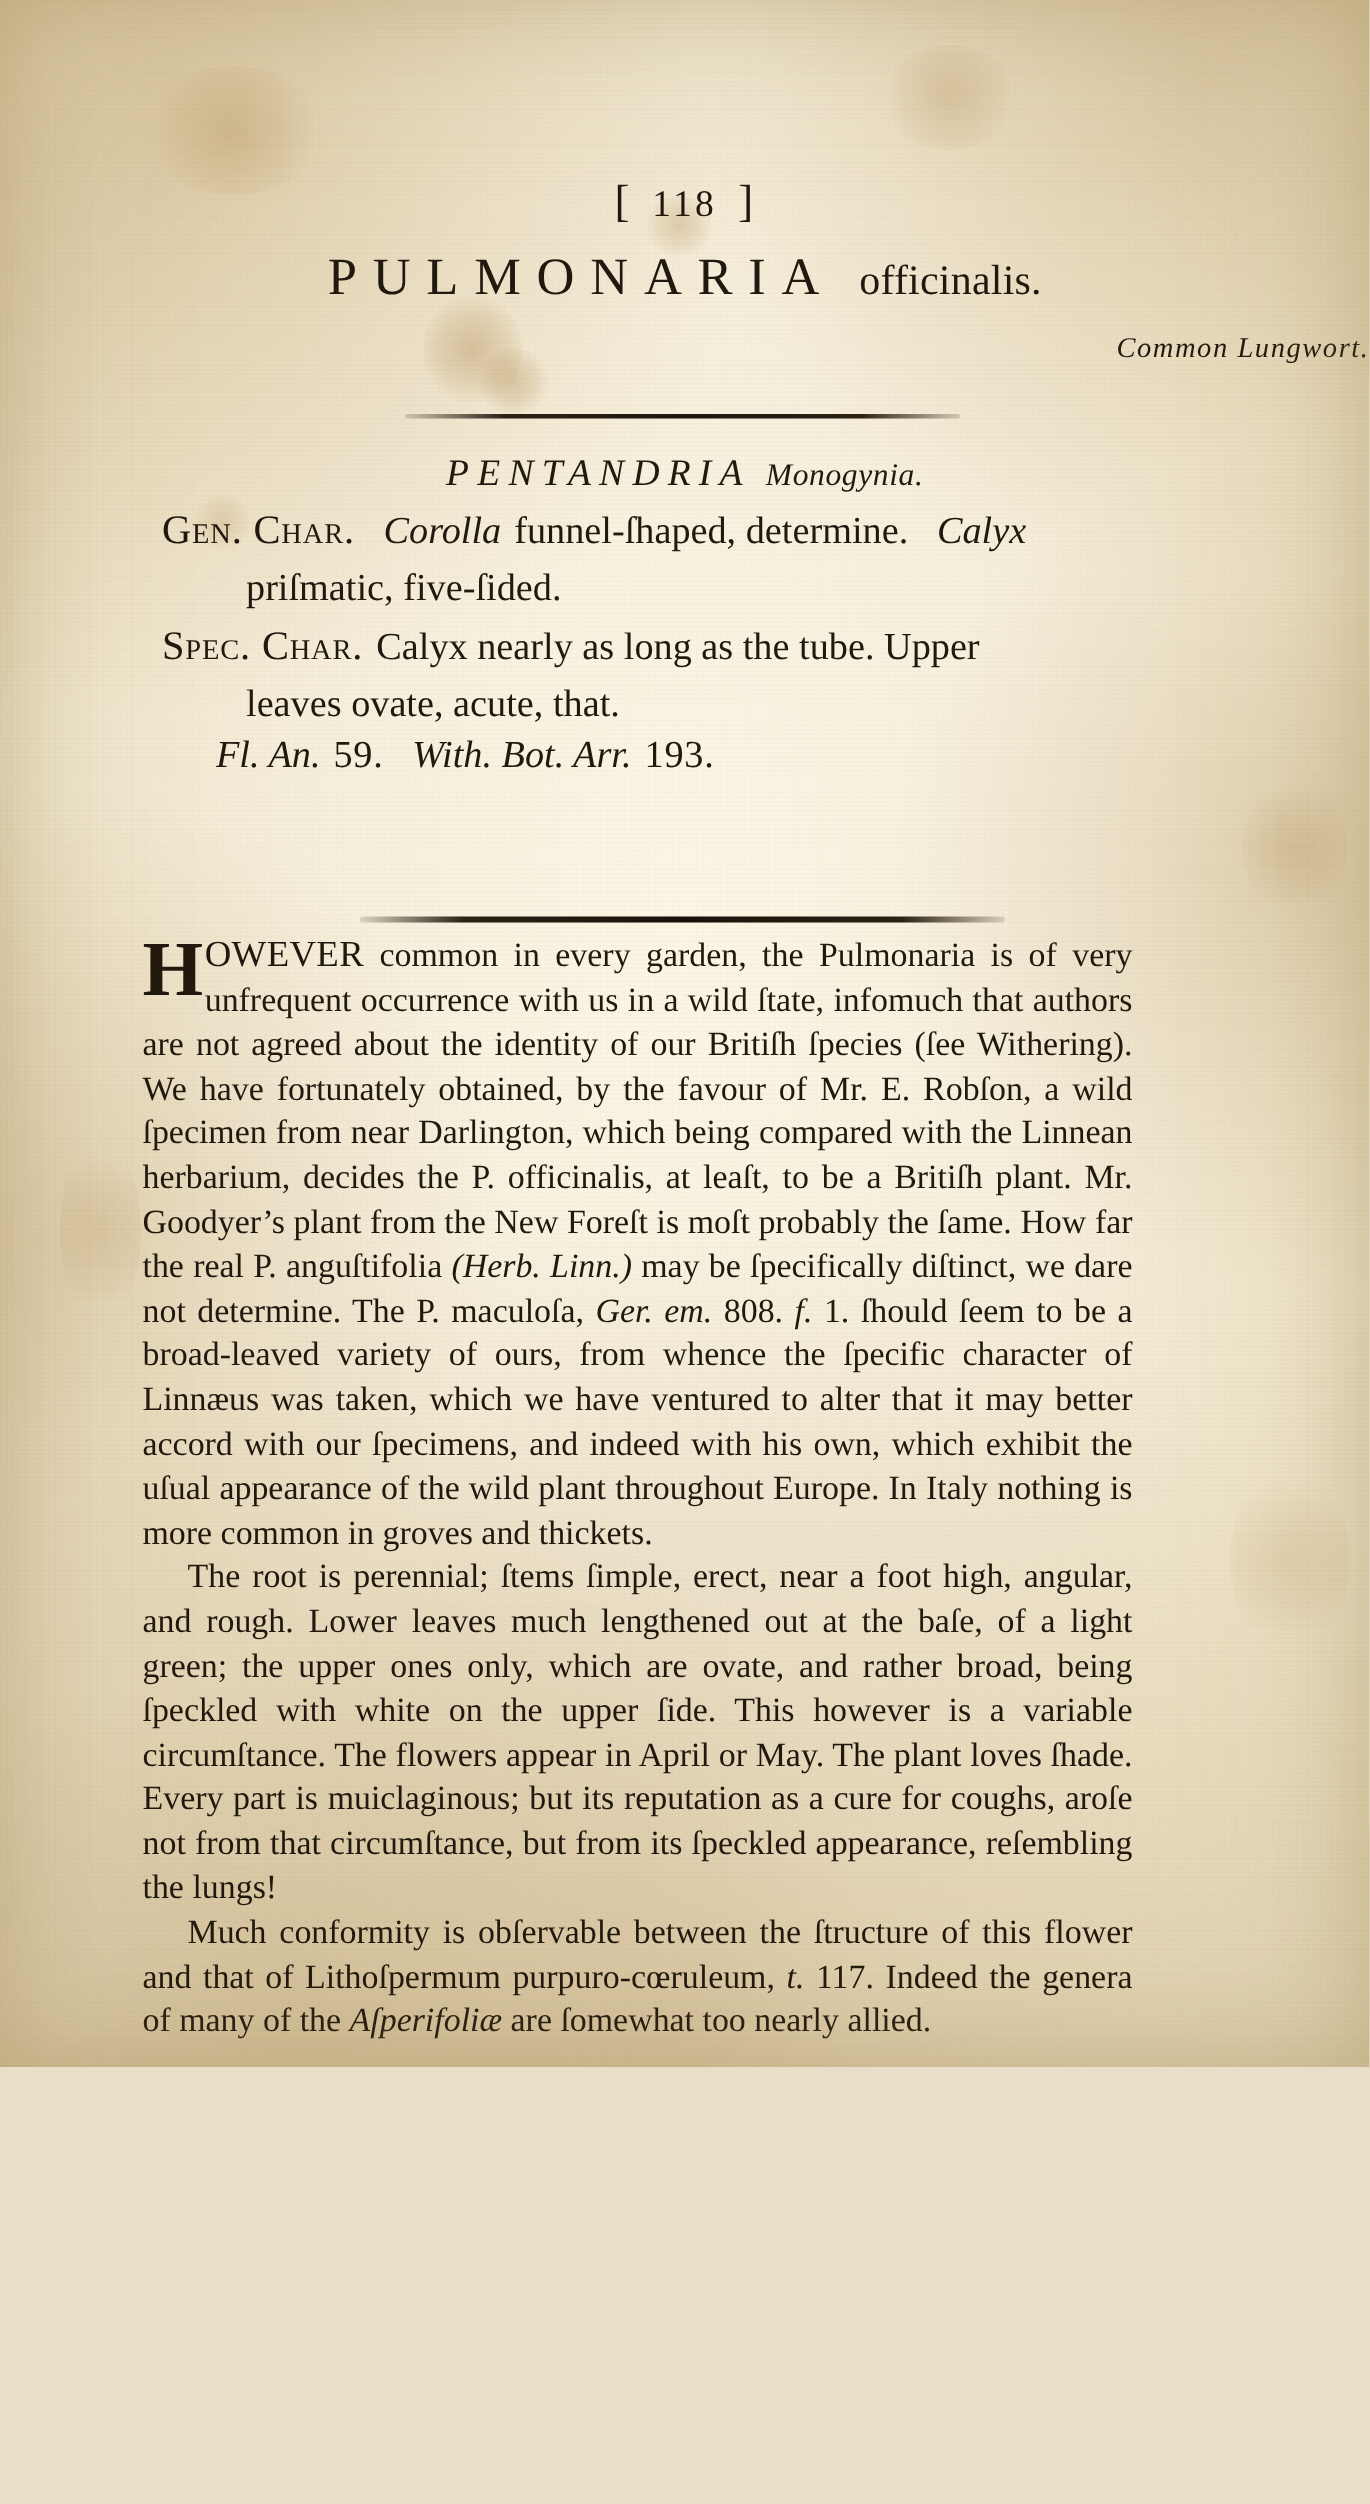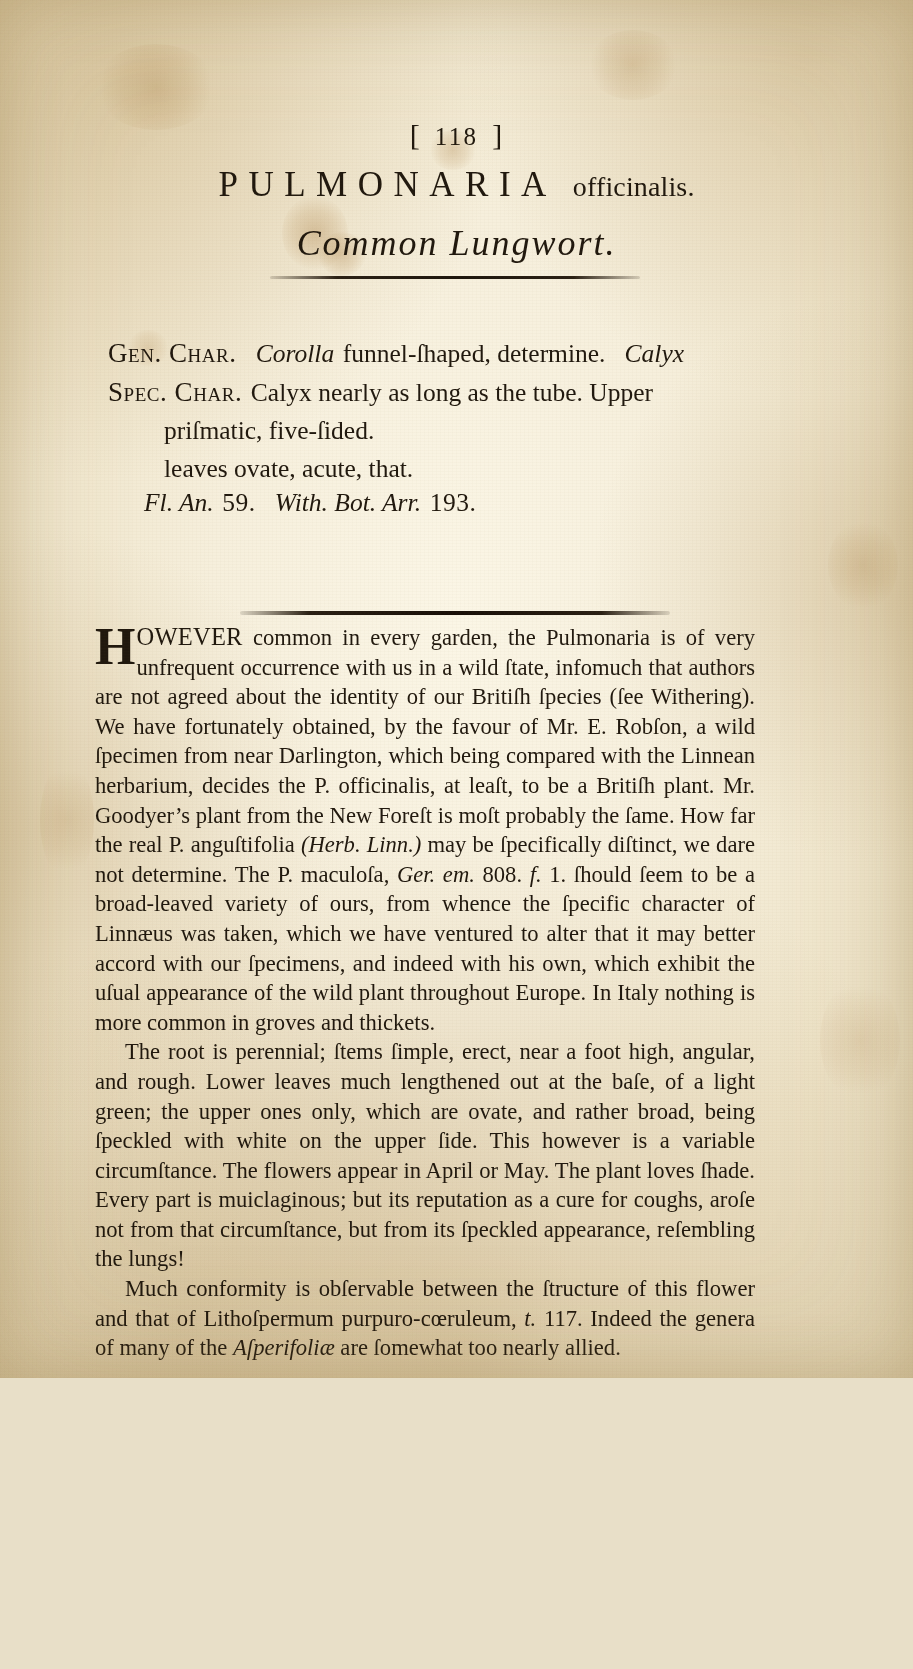--- a/index.html
+++ b/index.html
@@ -35,22 +35,22 @@
   .blk{position:absolute;}
 
   .folio{left:0;width:913px;top:118px;text-align:center;font-size:29px;letter-spacing:.04em;}
   .folio .br{font-size:30px;}
   .folio .num{font-size:25px;letter-spacing:.09em;padding:0 14px;}
 
   .sp-title{left:0;width:913px;top:165px;text-align:center;white-space:nowrap;}
   .sp-title .genus{font-size:35px;letter-spacing:.30em;}
   .sp-title .epithet{font-size:28px;letter-spacing:.005em;margin-left:16px;}
 
-  .common{left:0;width:913px;top:222px;text-align:center;
-          font-style:italic;font-size:36px;letter-spacing:.055em;}
+  .common{left:0;width:913px;top:222px;text-align:right;
+          font-style:italic;font-size:19px;letter-spacing:.055em;}
 
   .rule1{left:270px;top:276px;width:370px;height:3px;
     background:linear-gradient(90deg,rgba(40,30,18,.15),#2a2014 18%,#1d160d 50%,#2a2014 82%,rgba(40,30,18,.15));
     border-radius:2px;}
   .rule2{left:240px;top:611px;width:430px;height:4px;
     background:linear-gradient(90deg,rgba(40,30,18,.12),#2a2014 16%,#180f08 50%,#2a2014 84%,rgba(40,30,18,.12));
     border-radius:2px;}
 
   .order{left:0;width:913px;top:302px;text-align:center;font-size:25px;}
   .order .o1{font-style:italic;letter-spacing:.22em;}
@@ -103,29 +103,32 @@
     </div>
 
     <div class="blk sp-title">
       <span class="genus">PULMONARIA</span><span class="epithet">officinalis.</span>
     </div>
 
     <div class="blk common">Common Lungwort.</div>
 
     <div class="blk rule1"></div>
 
+    <div class="blk order">
+      <span class="o1">PENTANDRIA</span><span class="o2">Monogynia.</span>
+    </div>
 
     <div class="blk charblock">
       <div class="ln">
         <span class="sc">Gen. Char.</span><span class="gg"></span><span class="it">Corolla</span><span class="g"></span><span>funnel-ſhaped, determine.</span><span class="gg"></span><span class="it">Calyx</span>
       </div>
+      <div class="ln ind">priſmatic, five-ſided.</div>
       <div class="ln">
         <span class="sc">Spec. Char.</span><span class="g"></span><span>Calyx nearly as long as the tube.  Upper</span>
       </div>
-      <div class="ln ind">priſmatic, five-ſided.</div>
       <div class="ln ind">leaves ovate, acute, that.</div>
     </div>
 
     <div class="blk syn">
       <div class="ln ind">
         <span class="it">Fl. An.</span><span class="g"></span><span class="num">59.</span><span class="gg"></span><span class="it">With. Bot. Arr.</span><span class="g"></span><span class="num">193.</span>
       </div>
     </div>
 
     <div class="blk rule2"></div>

